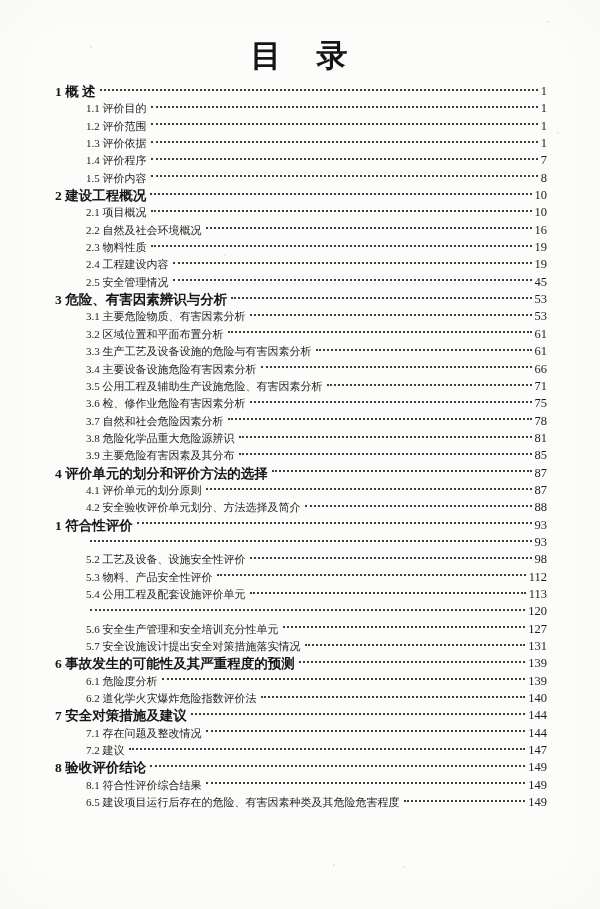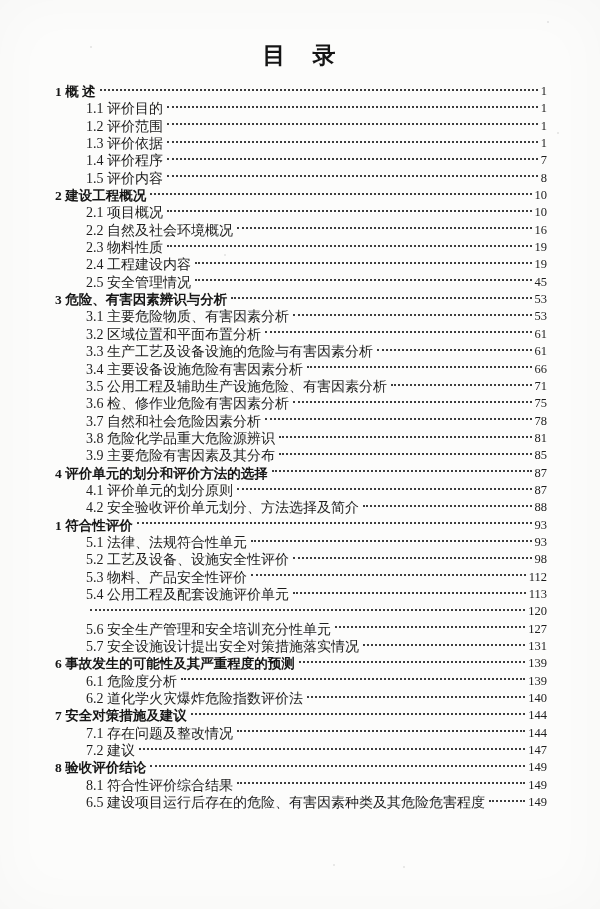--- a/index.html
+++ b/index.html
@@ -17,21 +17,21 @@
     overflow: hidden;
     font-family: "Liberation Serif", "DejaVu Serif", serif;
     color: #1c1c1c;
   }
   .doc-title {
     margin: 0;
     padding-top: 42px;
     height: 28px;
     line-height: 28px;
     text-align: center;
-    font-size: 23px;
+    font-size: 31px;
     font-weight: bold;
     letter-spacing: 2px;
     color: #141414;
   }
   .toc {
     margin-top: 13px;
     padding-left: 55px;
     padding-right: 53px;
   }
   .row {
@@ -43,21 +43,21 @@
   }
   .row.level-1 .label {
     font-weight: bold;
     font-size: 13.5px;
     color: #161616;
   }
   .row.level-2 {
     padding-left: 31px;
   }
   .row .label {
-    font-size: 14px;
+    font-size: 11px;
     flex: 0 0 auto;
   }
   .row .dots {
     flex: 1 1 auto;
     border-bottom: 2px dotted #3e3e3e;
     margin: 0 3px 4px 4px;
     min-width: 10px;
   }
   .row .pagenum {
     flex: 0 0 auto;
@@ -203,21 +203,20 @@
     <span class="label">4.2 安全验收评价单元划分、方法选择及简介</span>
     <span class="dots"></span>
     <span class="pagenum">88</span>
   </div>
       <div class="row level-1">
     <span class="label">1 符合性评价</span>
     <span class="dots"></span>
     <span class="pagenum">93</span>
   </div>
       <div class="row level-2">
-    <span class="label">5.1 法律、法规符合性单元</span>
     <span class="dots"></span>
     <span class="pagenum">93</span>
   </div>
       <div class="row level-2">
     <span class="label">5.2 工艺及设备、设施安全性评价</span>
     <span class="dots"></span>
     <span class="pagenum">98</span>
   </div>
       <div class="row level-2">
     <span class="label">5.3 物料、产品安全性评价</span>

